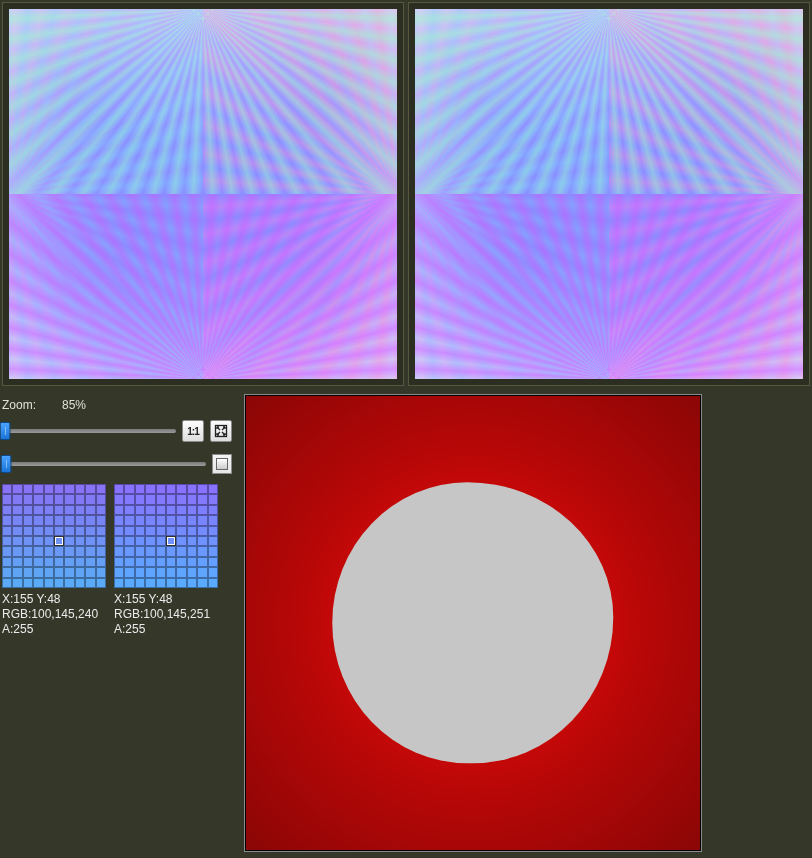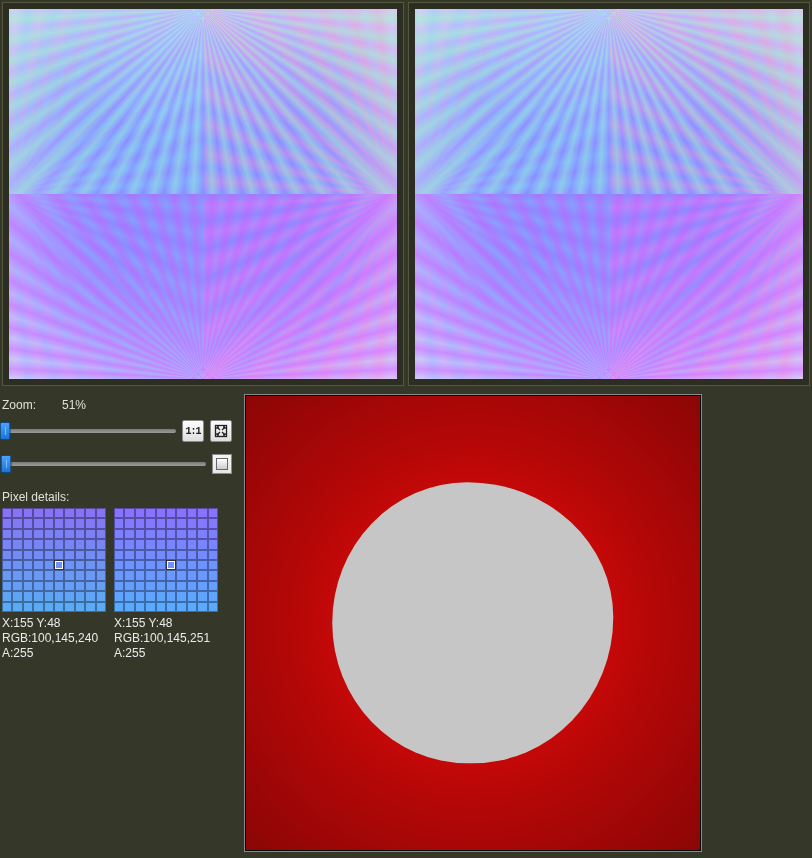--- a/index.html
+++ b/index.html
@@ -18,21 +18,21 @@
   .lbl { min-width: 60px; color: #e0e0d6; }
   .val { color: #e0e0d6; }
 
   .slider-row { display: flex; align-items: center; gap: 6px; margin-bottom: 10px; margin-top: 2px; }
 
   .track { position: relative; height: 4px; flex: 1 1 0; background: linear-gradient(#7a7a7a,#9a9a9a); border-radius: 2px; }
   .track::before { content: ""; position: absolute; left: 0; top: -3px; bottom: -3px; right: 0; }
   .thumb { position: absolute; width: 11px; height: 18px; background: linear-gradient(#4aa3ff,#1a74d8); border: 1px solid #0c4a8c; border-radius: 2px; top: 50%; transform: translate(-50%,-50%); cursor: pointer; }
   .thumb::after { content: ""; position: absolute; left: 50%; top: 50%; width: 1px; height: 8px; background: rgba(255,255,255,.4); transform: translate(-50%,-50%); }
 
-  .iconbtn { width: 22px; height: 22px; background: linear-gradient(#fdfdfd,#dedede); border: 1px solid #8a8a8a; border-radius: 2px; display: flex; align-items: center; justify-content: center; cursor: pointer; font-size: 10px; color: #222; font-family: Liberation Mono, monospace; }
+  .iconbtn { width: 22px; height: 22px; background: linear-gradient(#fdfdfd,#dedede); border: 1px solid #8a8a8a; border-radius: 2px; display: flex; align-items: center; justify-content: center; cursor: pointer; font-size: 10px; color: #222; }
 
   .section-header { margin-top: 6px; margin-bottom: 4px; color: #e0e0d6; }
 
   .swatches { display: flex; gap: 8px; }
   .swatch-col { width: 104px; }
   .swatch-grid { width: 104px; height: 104px; border: 0; margin-bottom: 4px; }
   .swatch-meta { line-height: 15px; color: #eaeaea; }
 
   
   .grid { display: grid; grid-template-columns: repeat(10,1fr); grid-template-rows: repeat(10,1fr); width: 100%; height: 100%; }
@@ -123,21 +123,21 @@
     </div>
   </div>
 
   <div class="bottom-row">
 
     <div class="controls">
 
 
       <div class="row-line">
         <span class="lbl">Zoom:</span>
-        <span class="val">51%</span>
+        <span class="val">85%</span>
       </div>
 
       <div class="slider-row">
         <div class="track">
           <div class="thumb" id="zoom-thumb" style="left: 2%;"></div>
         </div>
         <div class="iconbtn">
           <span class="glyph-11">1:1</span>
         </div>
         <div class="iconbtn">
@@ -152,21 +152,20 @@
 
       <div class="slider-row">
         <div class="track">
           <div class="thumb" id="tolerance-thumb" style="left: 2%;"></div>
         </div>
         <div class="tolerance-swatch">
           <div class="inner"></div>
         </div>
       </div>
 
-      <div class="section-header">Pixel details:</div>
 
       <div class="swatches">
 
         <div class="swatch-col">
           <div class="swatch-grid">
             <div class="grid" id="grid-left">
                 <div class="cell" style="background: rgb(135, 115, 245);"></div>
                 <div class="cell" style="background: rgb(135, 115, 245);"></div>
                 <div class="cell" style="background: rgb(135, 115, 245);"></div>
                 <div class="cell" style="background: rgb(135, 115, 245);"></div>

